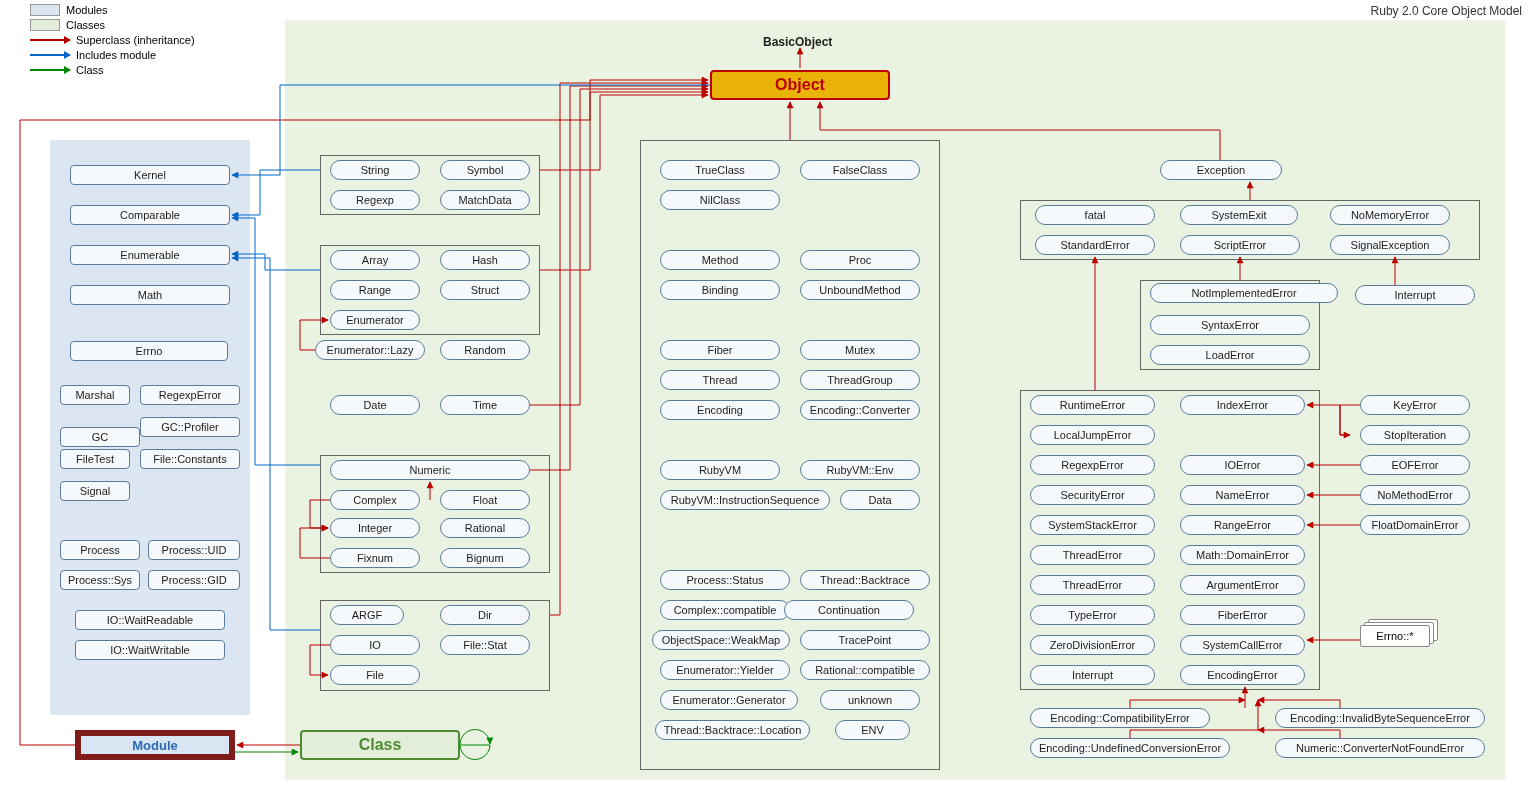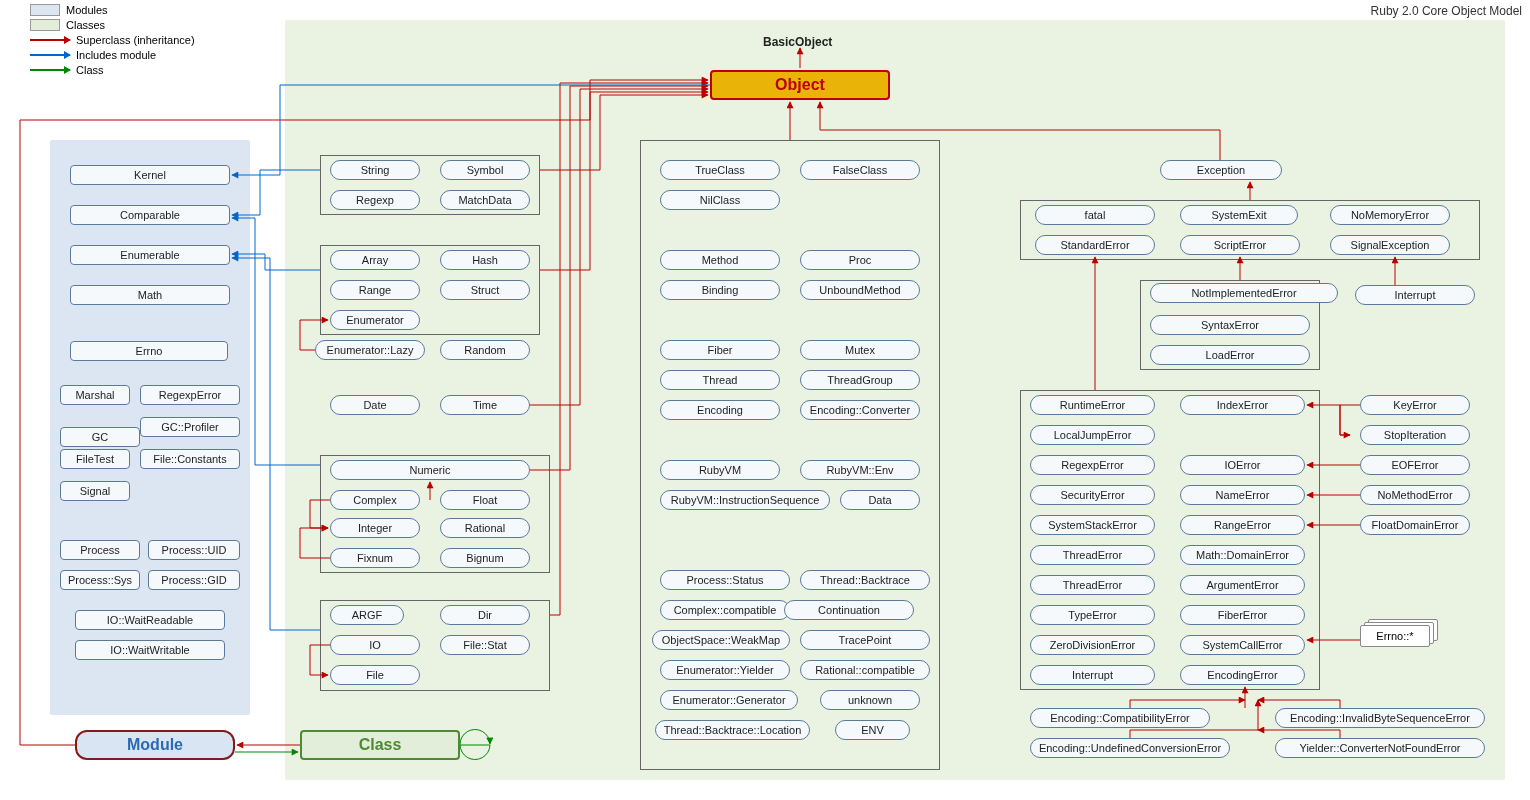--- a/index.html
+++ b/index.html
@@ -18,21 +18,21 @@
 .arr-green{background:#080}.arr-green::after{border-left-color:#080}
 
 .bg-class{position:absolute;background:#eaf3e2;border-radius:2px}
 .bg-module{position:absolute;background:#dce6f2;border-radius:2px}
 
 .node{position:absolute;background:#f6f9fc;border:1px solid #5b7a9a;border-radius:10px;height:20px;display:flex;align-items:center;justify-content:center;padding:0 8px;color:#222;white-space:nowrap;z-index:5}
 .nodem{border-radius:4px}
 .group{position:absolute;border:1px solid #666;background:transparent;z-index:3}
 
 .object-box{background:#eab308;border:2px solid #b00;color:#b00;font-weight:bold;font-size:16px;height:30px;border-radius:4px}
-.module-box{background:#d9e5f3;border:2px solid #7f1d1d;color:#2a6ab3;font-weight:bold;font-size:16px;height:30px;border-radius:12px}
+.module-box{background:#d9e5f3;border:6px solid #7f1d1d;color:#2a6ab3;font-weight:bold;font-size:13px;height:30px;border-radius:0}
 .class-box{background:#e2eeda;border:2px solid #4d8b32;color:#4d8b32;font-weight:bold;font-size:16px;height:30px;border-radius:4px}
 .basic{font-weight:bold;font-size:12px;background:transparent;border:none}
 
 svg.arrows{position:absolute;top:0;left:0;width:1530px;height:800px;z-index:4;pointer-events:none}
 .stack{position:absolute;z-index:5}
 .stack .sheet{position:absolute;background:#fff;border:1px solid #888;width:70px;height:22px;border-radius:2px;display:flex;align-items:center;justify-content:center}
 </style>
 </head>
 <body>
 
@@ -206,21 +206,21 @@
   <div class="sheet" style="left:8px;top:-6px"></div>
   <div class="sheet" style="left:4px;top:-3px"></div>
   <div class="sheet" style="left:0;top:0">
         <span>Errno::*</span>
       </div>
 </div>
 
 <div class="node" style="left:1030px;top:708px;width:180px">Encoding::CompatibilityError</div>
 <div class="node" style="left:1275px;top:708px;width:210px">Encoding::InvalidByteSequenceError</div>
 <div class="node" style="left:1030px;top:738px;width:200px">Encoding::UndefinedConversionError</div>
-<div class="node" style="left:1275px;top:738px;width:210px">Yielder::ConverterNotFoundError</div>
+<div class="node" style="left:1275px;top:738px;width:210px">Numeric::ConverterNotFoundError</div>
 
 <div class="node module-box" style="left:75px;top:730px;width:160px">Module</div>
 <div class="node class-box" style="left:300px;top:730px;width:160px">Class</div>
 
 <svg class="arrows">
 <defs>
 <marker id="ar" viewBox="0 0 10 10" refX="9" refY="5" markerWidth="8" markerHeight="7" orient="auto">
           <path d="M0,0 L10,5 L0,10 z" fill="#b00"></path>
         </marker>
 <marker id="ab" viewBox="0 0 10 10" refX="9" refY="5" markerWidth="8" markerHeight="7" orient="auto">

